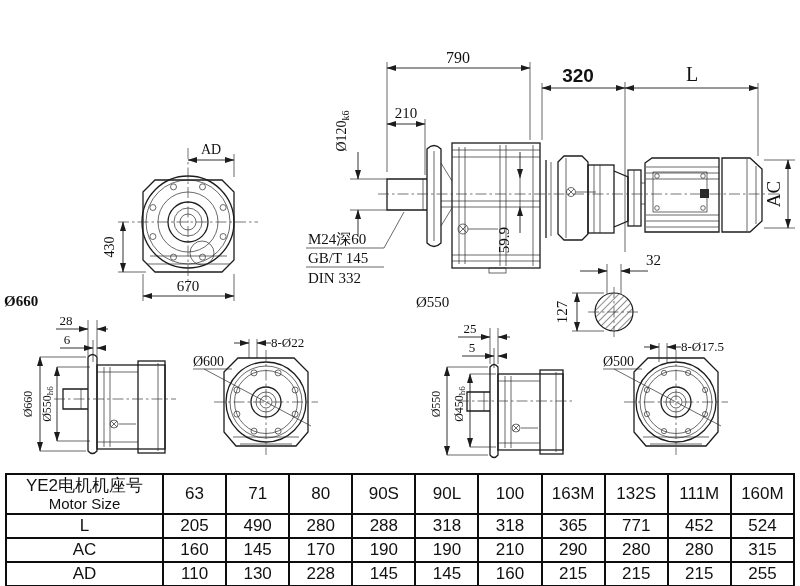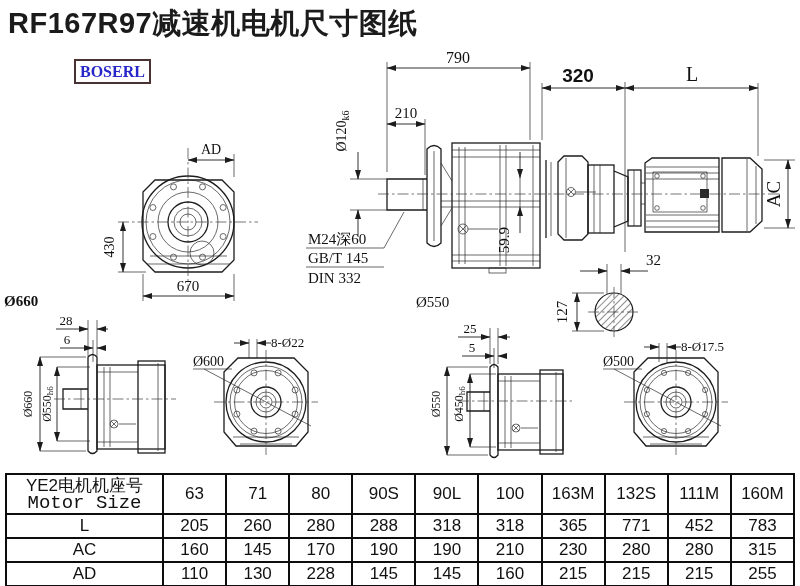--- a/index.html
+++ b/index.html
@@ -23,21 +23,21 @@
   .sans{font-family:"Liberation Sans",sans-serif;}
   
   #sizetable{position:absolute;left:5px;top:473px;width:790px;border-collapse:collapse;
              table-layout:fixed;}
   #sizetable td,#sizetable th{border:2px solid #0d0d0d;text-align:center;vertical-align:middle;
              color:#111;font-weight:normal;padding:0;}
   #sizetable .hrow td{height:38px;font-size:17px;}
   #sizetable .drow td{height:22px;font-size:17px;}
   #sizetable .labcol{width:155px;}
   .hcn{font-size:17px;line-height:19px;}
-  .hen{font-family:Liberation Mono, monospace;font-size:19px;line-height:17px;}
+  .hen{font-family:Liberation Sans, sans-serif;font-size:15px;line-height:17px;}
 </style>
 </head>
 <body>
 
 <div id="stage">
 
   <svg id="cad" width="800" height="472" viewBox="0 0 800 472">
     <defs>
       <marker id="ma" viewBox="0 0 10 8" refX="9.6" refY="4" markerWidth="11" markerHeight="8.5" orient="auto-start-reverse">
         <path d="M0,0.8 L10,4 L0,7.2 Z" fill="#1c1c1c"></path>
@@ -350,22 +350,20 @@
       <line class="tn" x1="603" y1="369" x2="642" y2="369"></line>
       <text class="t14" x="603" y="366">Ø500</text>
       <line class="tn" x1="659" y1="343" x2="659" y2="362"></line>
       <line class="tn" x1="667" y1="343" x2="667" y2="362"></line>
       <line class="dim" x1="644" y1="347" x2="659" y2="347" marker-end="url(#ma)"></line>
       <line class="dim" x1="681" y1="347" x2="667" y2="347" marker-end="url(#ma)"></line>
       <text class="t13" x="681" y="351">8-Ø17.5</text>
     </g>
   </svg>
 
-  <div id="title">RF167R97减速机电机尺寸图纸</div>
-  <div id="logo">BOSERL</div>
 
   <table id="sizetable">
     <tbody>
         <tr class="hrow">
       <td class="labcol">
         <div class="hcn">YE2电机机座号</div>
         <div class="hen">Motor Size</div>
       </td>
       <td>63</td>
       <td>71</td>
@@ -374,39 +372,39 @@
       <td>90L</td>
       <td>100</td>
       <td>163M</td>
       <td>132S</td>
       <td>111M</td>
       <td>160M</td>
     </tr>
     <tr class="drow">
       <td class="labcol">L</td>
       <td>205</td>
-      <td>260</td>
+      <td>490</td>
       <td>280</td>
       <td>288</td>
       <td>318</td>
       <td>318</td>
       <td>365</td>
       <td>771</td>
       <td>452</td>
-      <td>783</td>
+      <td>524</td>
     </tr>
     <tr class="drow">
       <td class="labcol">AC</td>
       <td>160</td>
       <td>145</td>
       <td>170</td>
       <td>190</td>
       <td>190</td>
       <td>210</td>
-      <td>230</td>
+      <td>290</td>
       <td>280</td>
       <td>280</td>
       <td>315</td>
     </tr>
     <tr class="drow">
       <td class="labcol">AD</td>
       <td>110</td>
       <td>130</td>
       <td>228</td>
       <td>145</td>

